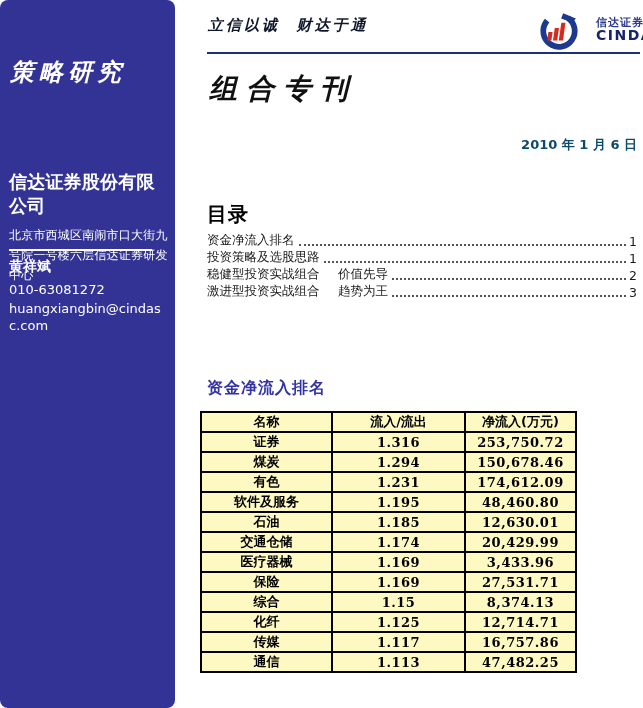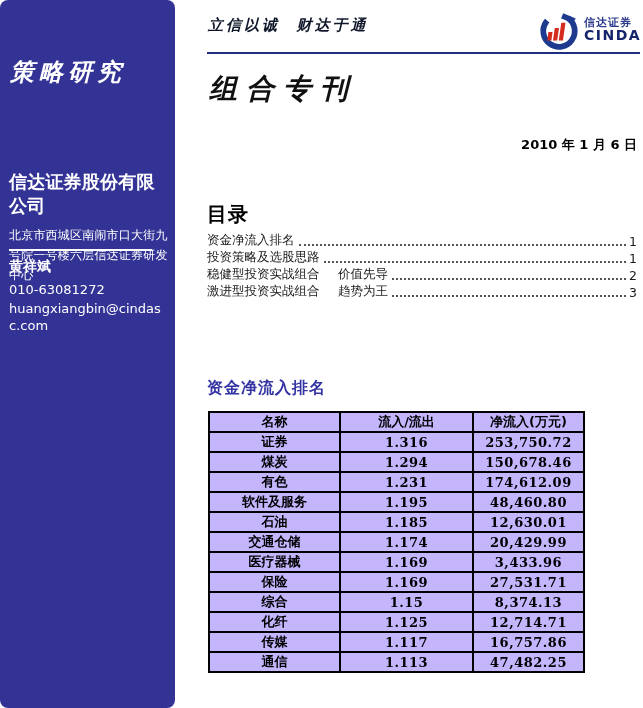--- a/index.html
+++ b/index.html
@@ -43,37 +43,37 @@
     font-style: italic; font-weight: 700;
     font-size: 15px; color: #0f172a; letter-spacing: 3px;
     white-space: pre;
   }
   .header-rule {
     position: absolute; left: 207px; top: 52px; width: 433px;
     border-top: 2px solid #1f2f80;
   }
   .logo {
     position: absolute; right: 0; top: 9px; width: 105px; height: 42px;
-    display: flex; align-items: center; gap: 4px;
+    display: flex; align-items: center; gap: 16px;
   }
   .logo svg { width: 42px; height: 42px; flex: 0 0 auto; }
   .logo-text { display: flex; flex-direction: column; line-height: 1.05; }
   .logo-cn { font-size: 11px; font-weight: 700; color: #2b3a8c; letter-spacing: 1px; white-space: nowrap; }
   .logo-en { font-size: 14px; font-weight: 700; color: #16256b; letter-spacing: 1.5px; }
 
   .doc-title {
     position: absolute; left: 209px; top: 70px;
     font-family: "DejaVu Serif", "Liberation Serif", serif;
     font-style: italic; font-weight: 600;
     font-size: 28px; color: #111111; letter-spacing: 9px;
     white-space: nowrap;
   }
   .doc-date {
     position: absolute; left: 207px; top: 136px; width: 430px;
-    text-align: right; font-size: 13px; font-weight: 700; color: #000000;
+    text-align: right; font-size: 13px; font-weight: 700; color: #0c4a6e;
   }
 
   
   .toc-heading {
     position: absolute; left: 207px; top: 201px;
     font-size: 20px; font-weight: 700; color: #000000; letter-spacing: 1px;
   }
   .toc { position: absolute; left: 207px; top: 232px; width: 430px; }
   .toc-row {
     display: flex; align-items: flex-end;
@@ -84,23 +84,23 @@
   .toc-sub { white-space: nowrap; }
   .toc-dots { flex: 1 1 auto; border-bottom: 2px dotted #555555; margin: 0 3px 3px 4px; height: 10px; }
   .toc-page { flex: 0 0 auto; font-size: 12.5px; color: #1a1a1a; }
 
   
   .section-title {
     position: absolute; left: 207px; top: 378px;
     font-size: 16px; font-weight: 700; color: #3333a3; letter-spacing: 1px;
   }
   table.flow-table {
-    position: absolute; left: 208px; top: 411px;
+    position: absolute; left: 200px; top: 411px;
     border-collapse: collapse; table-layout: fixed; width: 375px;
-    background: #c4b5fd;
+    background: #fef9c3;
   }
   .flow-table col.c0 { width: 131px; }
   .flow-table col.c1 { width: 133px; }
   .flow-table col.c2 { width: 111px; }
   .flow-table th, .flow-table td {
     border: 2px solid #000000;
     height: 19px; padding: 0 4px;
     text-align: center; vertical-align: middle;
     font-size: 13px; font-weight: 700; color: #000000;
     overflow: hidden; white-space: nowrap;

